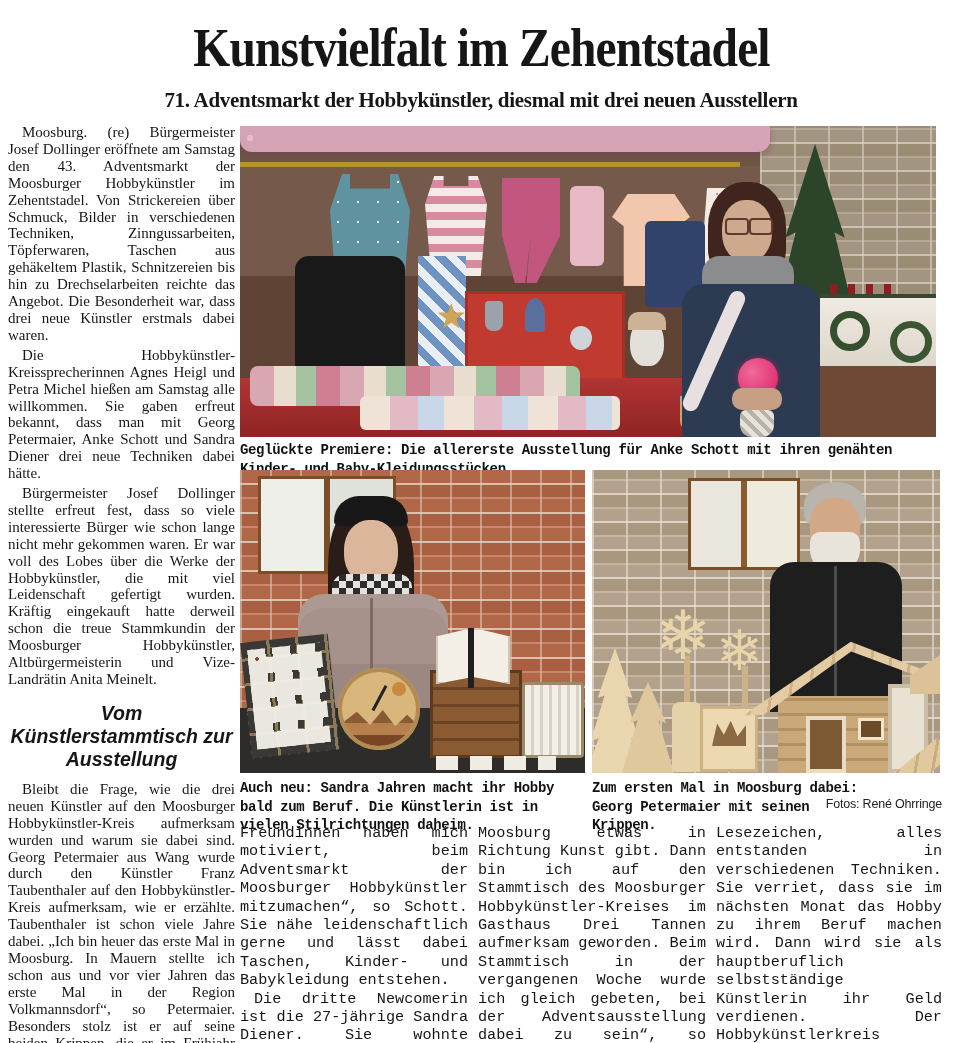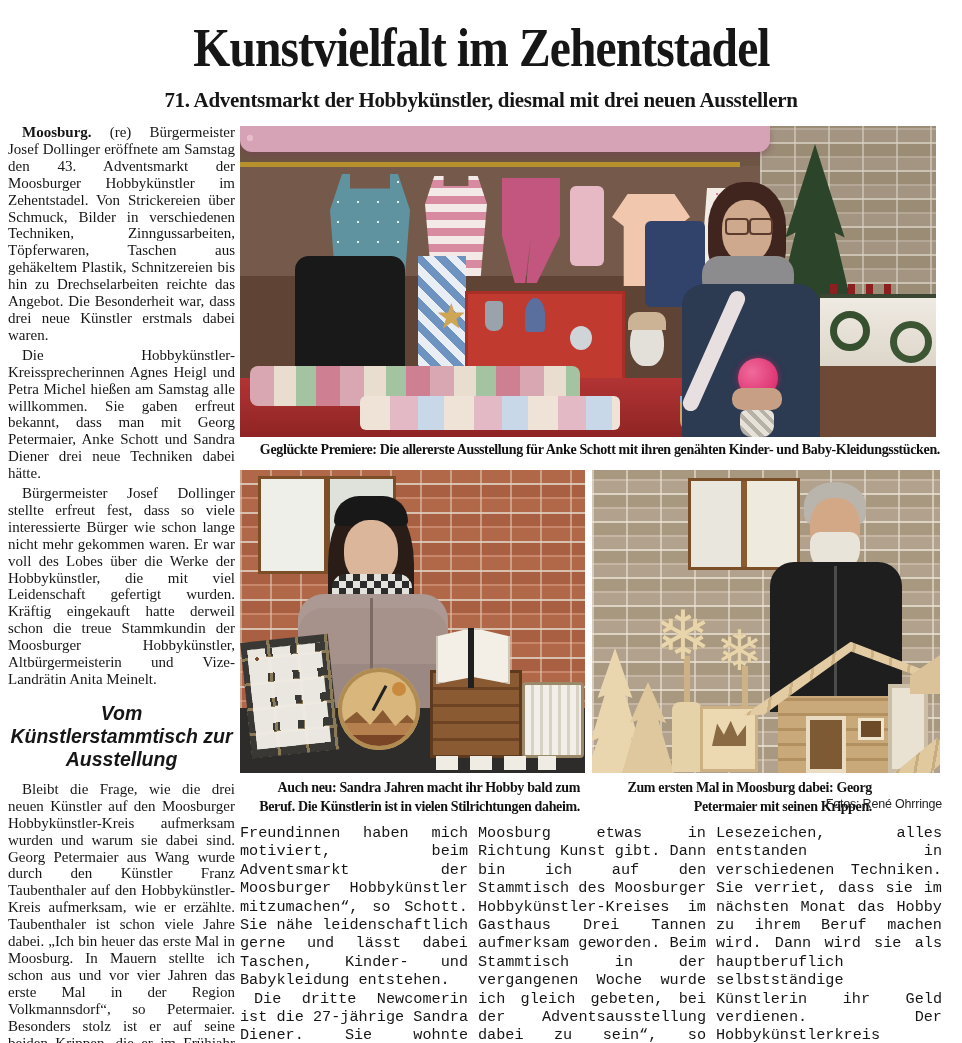--- a/index.html
+++ b/index.html
@@ -8,31 +8,31 @@
   
   .title{position:absolute;left:0;top:18px;width:962px;text-align:center;
          font-weight:bold;font-size:54px;line-height:60px;letter-spacing:-1px;white-space:nowrap;}
   .title>span{display:inline-block;transform:scaleX(.88);}
   .subtitle{position:absolute;left:0;top:88px;width:962px;text-align:center;
             font-weight:bold;font-size:21px;letter-spacing:-0.3px;white-space:nowrap;}
   
   .colL{position:absolute;left:8px;top:124px;width:227px;font-size:15px;line-height:16.9px;
         text-align:justify;hyphens:auto;-webkit-hyphens:auto;}
   .colL p{margin:0 0 3px 0;text-indent:14px;}
-  .lead{font-weight:bold;text-indent:14px;}
+  .lead{font-weight:normal;text-indent:14px;}
   .subhead{font-family:"Liberation Sans",sans-serif;font-style:italic;font-weight:bold;
            font-size:19.5px;line-height:23px;margin:14px 0 10px 0 !important;text-indent:0 !important;
            text-align:center;}
   .bcol{position:absolute;top:824px;width:228px;font-size:15.2px;line-height:18.4px;
         text-align:justify;hyphens:auto;-webkit-hyphens:auto;}
   .bcol p{margin:0;text-indent:0;font-family:Liberation Mono, monospace;}
   .bcol p + p{text-indent:14px;}
   
-  .cap{font-family:Liberation Serif, serif;font-weight:bold;font-size:14px;
-       line-height:18.5px;letter-spacing:-0.35px;color:#111;text-align:right;}
+  .cap{font-family:Liberation Mono, monospace;font-weight:bold;font-size:14px;
+       line-height:18.5px;letter-spacing:-0.35px;color:#111;text-align:left;}
   .cap1{position:absolute;left:240px;top:441px;width:700px;}
   .cap2{position:absolute;left:240px;top:779px;width:340px;}
   .cap3{position:absolute;left:592px;top:779px;width:280px;}
   .credit{position:absolute;left:760px;top:797px;width:182px;text-align:right;
           font-family:"Liberation Sans",sans-serif;font-weight:normal;font-size:12.5px;
           letter-spacing:-0.2px;color:#222;}
   
   .photo{position:absolute;overflow:hidden;background:#7a6a5c;}
   .ph1{left:240px;top:126px;width:696px;height:311px;}
   .ph2{left:240px;top:470px;width:345px;height:303px;}

